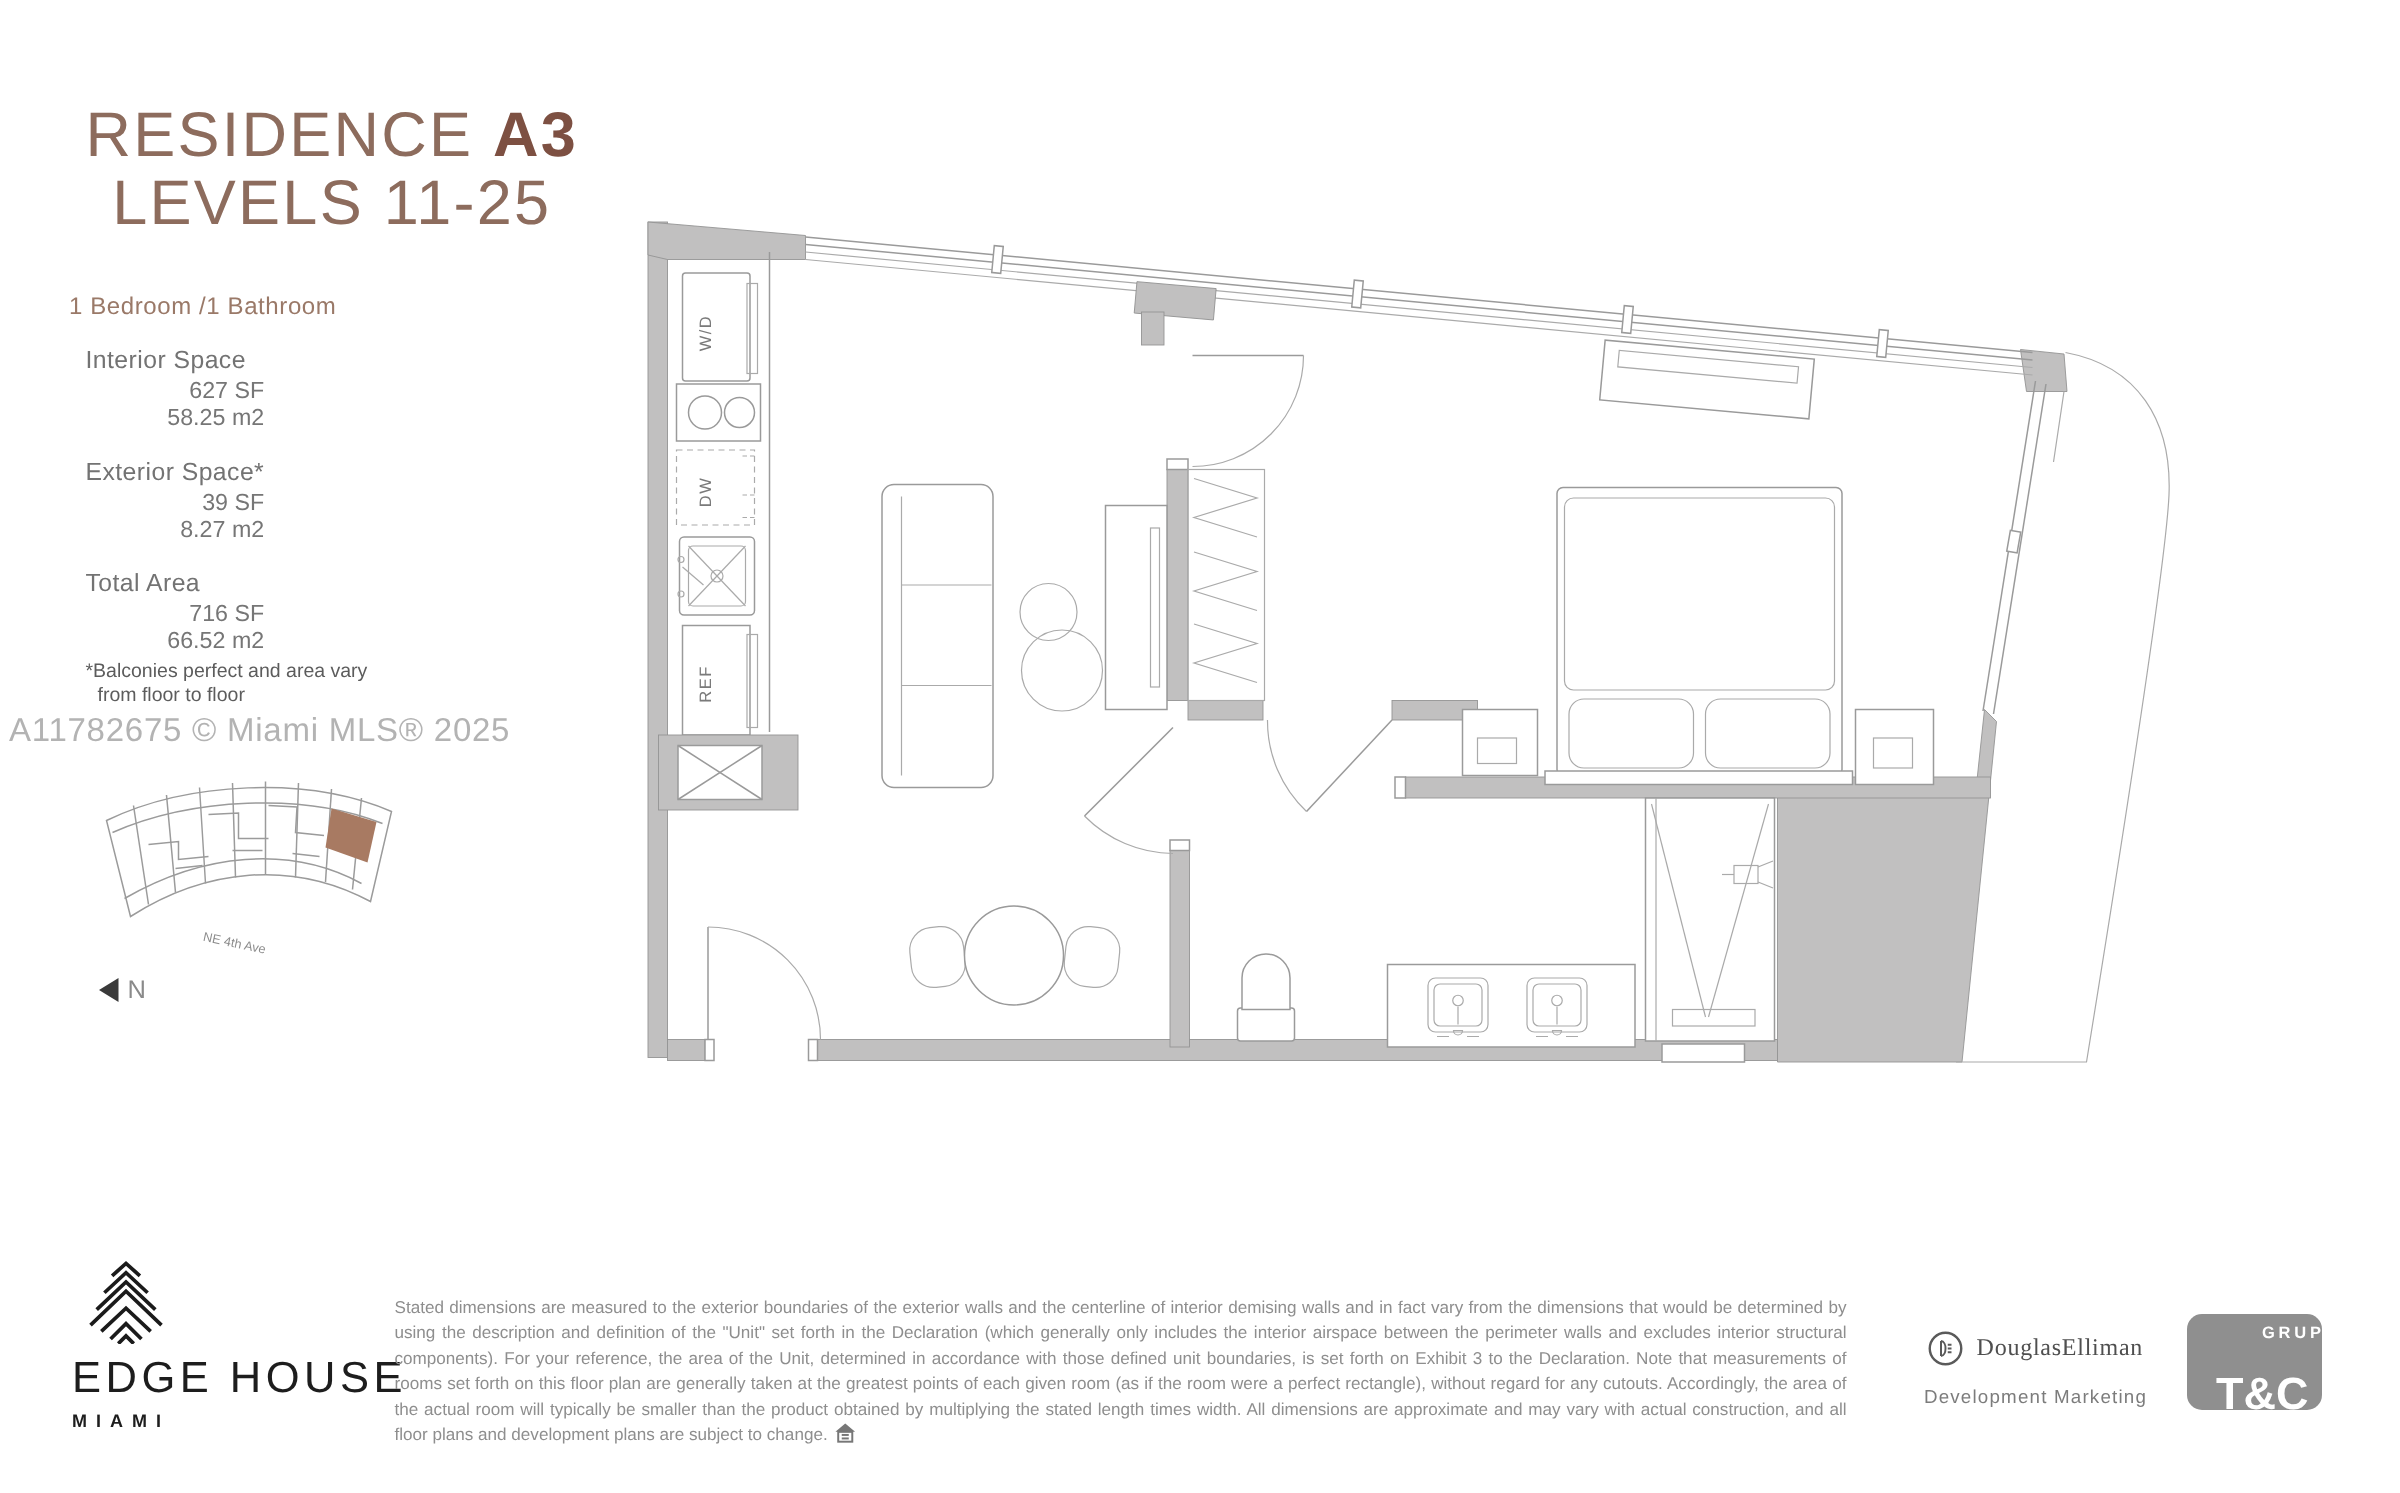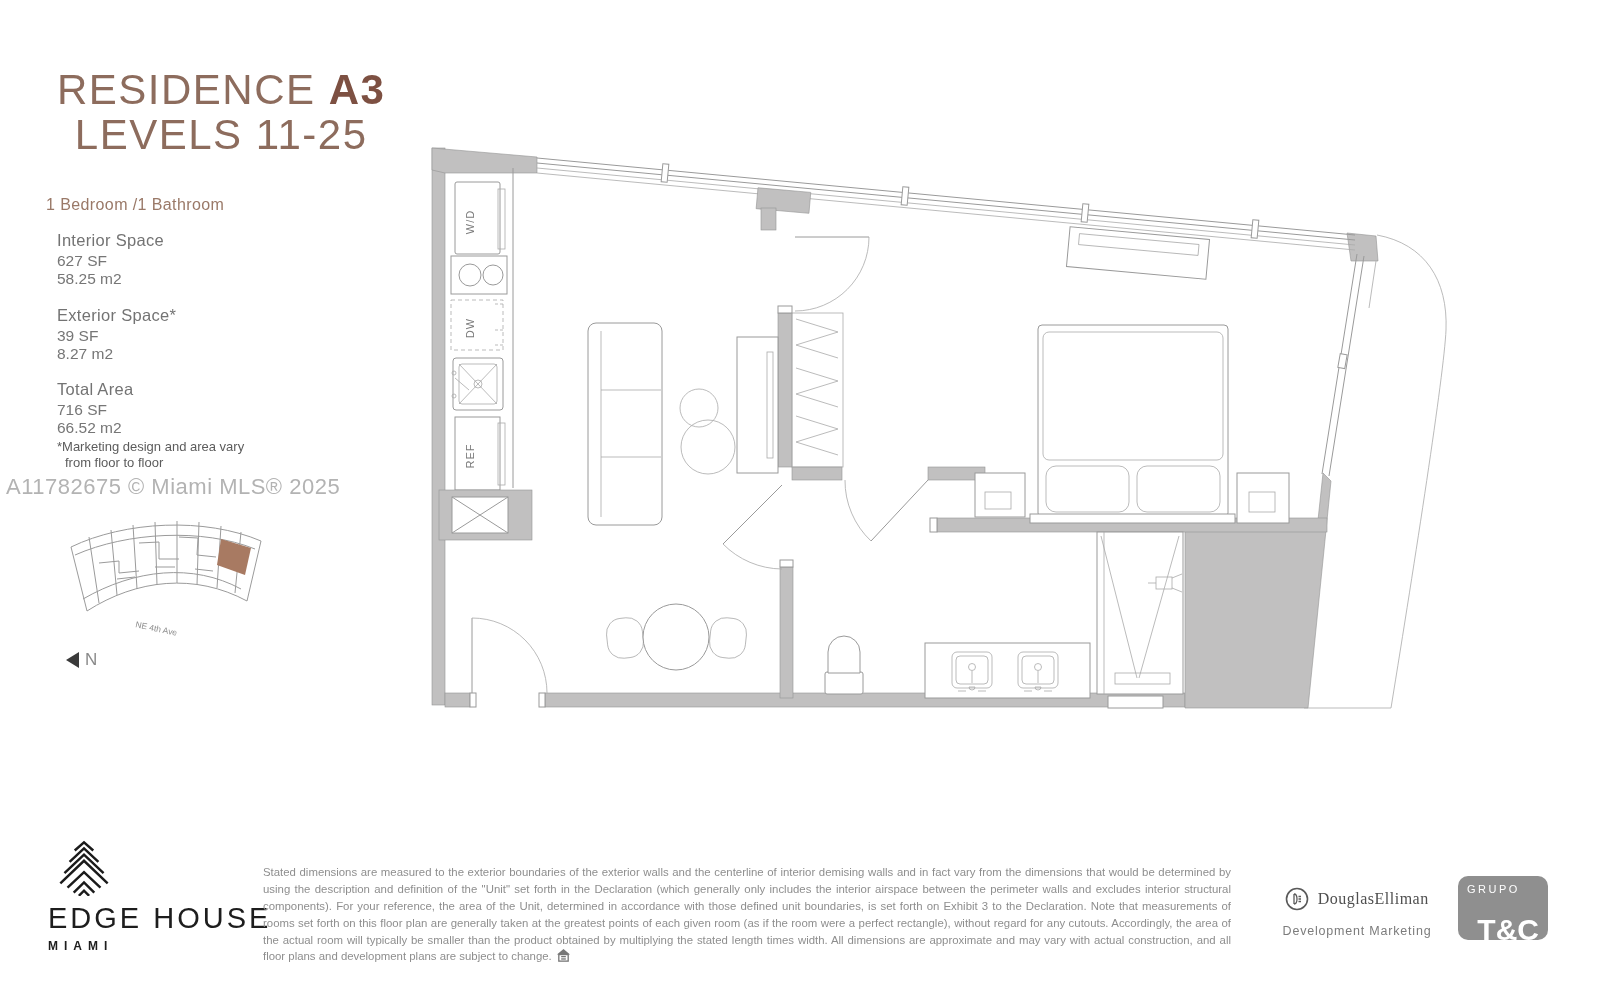--- a/index.html
+++ b/index.html
@@ -8,42 +8,42 @@
   .abs { position:absolute; }
 
   
   .title { left:57px; top:68px; font-size:42px; line-height:1.07; letter-spacing:1.5px;
     color:#8d6c5d; font-weight:300;text-align:center; }
   .title .bold { font-weight:700; color:#7d5042; }
   .config { left:46px; top:196px; font-size:16px; color:#9a7968; letter-spacing:0.4px; }
   .stats { left:57px; top:231px; }
   .stat-block { margin-bottom:17px; }
   .stat-label { font-size:16.5px; color:#737373; letter-spacing:0.3px; margin-bottom:2px; }
-  .stat-val { font-size:15.5px; color:#767676; line-height:1.18; }
+  .stat-val { font-size:15.5px; color:#767676; line-height:1.18;text-align:right; }
   .footnote { left:57px; top:439px; font-size:13px; color:#5c5c5c; line-height:1.25; }
   .footnote .l2 { padding-left:8px; }
   .watermark { left:6px; top:474px; font-size:22px; color:#b3b3b3; letter-spacing:0.5px; }
   .keyplan { left:55px; top:515px; }
   .north { left:66px; top:650px; font-size:17px; color:#8a8a8a; display:flex; align-items:center; gap:5px; }
 
   
   .eh-logo { left:48px; top:840px; width:245px; text-align:left; color:#1d1d1d; }
   .eh-name { font-size:29px; letter-spacing:3px; font-weight:400; margin-top:2px; }
   .eh-city { font-size:12px; letter-spacing:6px; font-weight:700; margin-top:4px; }
   .disclaimer { left:263px; top:864px; width:968px; font-size:11.4px; line-height:1.48;
     color:#8e8e8e; text-align:justify; }
   .eho-icon { display:inline-block; vertical-align:-3px; margin-left:4px; }
   .de-logo { left:1272px; top:887px; width:170px; text-align:center; color:#4f4f4f; }
   .de-name { font-family:"Liberation Serif", serif; font-size:16px; letter-spacing:0.5px;
     display:inline-block; vertical-align:middle; }
   .de-mark { display:inline-block; vertical-align:middle; margin-right:4px; }
   .de-sub { font-size:12.5px; color:#7c7c7c; letter-spacing:0.8px; margin-top:13px; }
   .tc-logo { left:1458px; top:876px; width:90px; height:64px; background:#8f8f8f;
     border-radius:10px; color:#ffffff; padding:7px 9px; }
-  .tc-grupo { font-size:11px; font-weight:400; letter-spacing:2.5px; }
+  .tc-grupo { font-size:11px; font-weight:700; letter-spacing:2.5px;margin-left:41px; }
   .tc-name { font-size:30px; font-weight:700; text-align:right; margin-top:18px; letter-spacing:0px; }
 
   
   .floorplan { left:425px; top:140px; }
   .fp-line   { stroke:#9a9a9a; stroke-width:1; fill:none; }
   .fp-thin   { stroke:#aaaaaa; stroke-width:0.8; fill:none; }
   .fp-wall   { fill:#c1c0c0; stroke:#949494; stroke-width:0.6; }
   .fp-white  { fill:#ffffff; stroke:#9a9a9a; stroke-width:1; }
   .fp-label  { font-size:11px; fill:#7a7a7a; letter-spacing:1px; }
   .kp-line   { stroke:#9b9b9b; stroke-width:1; fill:none; }
@@ -70,21 +70,21 @@
     <div class="stat-val">8.27 m2</div>
   </div>
   <div class="stat-block">
     <div class="stat-label">Total Area</div>
     <div class="stat-val">716 SF</div>
     <div class="stat-val">66.52 m2</div>
   </div>
 </div>
 
 <div class="abs footnote">
-  <div>*Marketing design and area vary</div>
+  <div>*Balconies perfect and area vary</div>
   <div class="l2">from floor to floor</div>
 </div>
 
 <div class="abs watermark">A11782675 © Miami MLS® 2025</div>
 
 <svg class="abs keyplan" width="225" height="135" viewBox="0 0 225 135">
   <g>
     <path class="kp-line" d="M16,32 C70,6 150,2 206,26 L192,86 C140,58 82,64 32,96 Z"></path>
     <path class="kp-line" d="M20,40 C72,17 148,13 200,34"></path>
     <path class="kp-line" d="M28,84 C80,54 138,48 186,74"></path>

